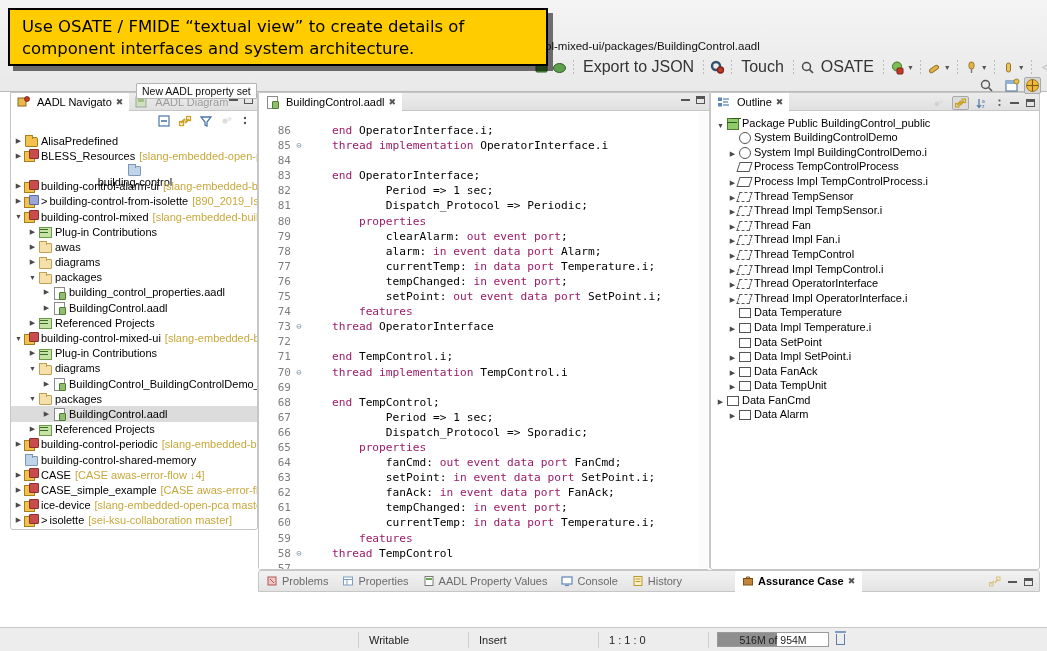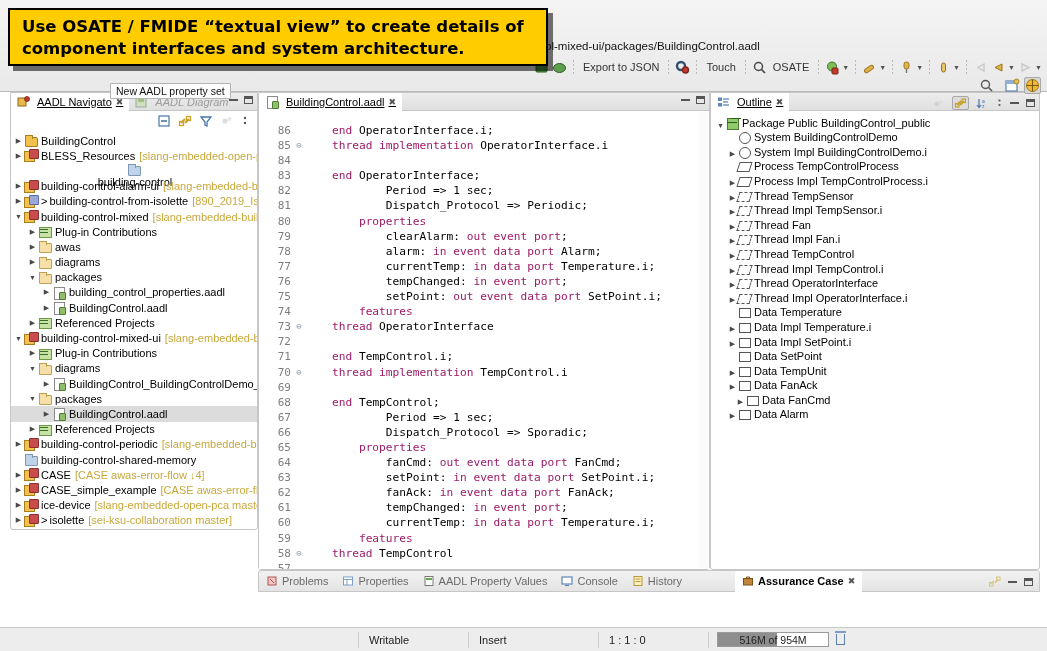--- a/index.html
+++ b/index.html
@@ -19,39 +19,39 @@
     position:absolute; left:8px; top:8px; width:540px; height:58px;
     background:#FFCC00;
     border:2px solid #000;
     box-shadow:5px 5px 0 rgba(0,0,0,0.55);
     padding:5px 10px 4px 12px;
     z-index:90;
     display:flex; align-items:center;
   }
   #callout .ctext {
     font-family:"DejaVu Sans", sans-serif;
-    font-size:16.5px; line-height:1.30; color:#000; font-weight:700;
+    font-size:16.5px; line-height:1.30; color:#000; font-weight:400;
   }
 
   
   #topbar {
     position:absolute; left:0; top:0; width:1047px; height:92px;
     background:linear-gradient(#f4f4f4,#e9e9e9);
     border-bottom:1px solid #b9b9b9;
     z-index:5;
   }
   #pathline {
     position:absolute; left:538px; top:40px; font-size:11.5px; color:#111;
     white-space:nowrap;
   }
   #toolbar2 {
     position:absolute; left:534px; top:57px; height:20px;
     display:flex; align-items:center; gap:3px; white-space:nowrap;
   }
-  #toolbar2 .lbl { font-size:11px; color:#333; padding:0 3px; }
+  #toolbar2 .lbl { font-size:16px; color:#333; padding:0 3px; }
   #toolbar2 .sep { width:1px; height:14px;
     background:repeating-linear-gradient(#bbb,#bbb 2px,transparent 2px,transparent 4px);
     margin:0 3px; }
   .ticon { width:15px; height:15px; display:inline-block; position:relative; }
   .caret { font-size:7px; color:#555; margin-left:-1px; }
 
   #toolbar3 {
     position:absolute; right:6px; top:76px; height:18px;
     display:flex; align-items:center; gap:5px;
   }
@@ -66,22 +66,22 @@
   .tabstrip {
     height:18px; position:relative;
     background:linear-gradient(#ececec,#e0e0e0);
     border-bottom:1px solid #c6c6c6;
     display:flex; align-items:center;
   }
   .vtab {
     height:18px; display:flex; align-items:center; gap:4px;
     padding:0 6px; font-size:11px; white-space:nowrap;
   }
-  .vtab.active { background:#fff; color:#000;text-decoration:underline; }
-  .vtab.inactive { color:#9b9b9b;font-style:italic; }
+  .vtab.active { background:#fff; color:#000; }
+  .vtab.inactive { color:#9b9b9b; }
   .vtab .x { font-size:9px; color:#555; }
   .tabbtns { position:absolute; right:4px; top:3px; display:flex; gap:6px; align-items:center;}
   .minbtn { width:9px; height:2px; background:#555; }
   .maxbtn { width:9px; height:8px; border:1.5px solid #555; border-top-width:3px; }
 
   
   #nav { left:10px; top:92px; width:248px; height:438px; }
   #navtools {
     height:20px; display:flex; justify-content:flex-end; align-items:center;
     gap:7px; padding-right:8px; background:#fff;
@@ -325,21 +325,21 @@
         </svg>
     </span>
     <span class="ticon" style="background:#d7d7d7;border:1px solid #a9a9a9;border-radius:2px;width:17px;height:17px;">
       <svg width="15" height="15" style="margin:0">
           <circle cx="7.5" cy="7.5" r="6" fill="#f0b93a" stroke="#a07a14"></circle>
           <path d="M7.5 1.5 L7.5 13.5 M1.5 7.5 L13.5 7.5" stroke="#7a5a10" stroke-width="1.1"></path>
         </svg>
     </span>
   </div>
 
-  <div style="position:absolute;left:110px;top:83px;background:#fdfdfd;border:1px solid #b4b4b4;
+  <div style="position:absolute;left:136px;top:83px;background:#fdfdfd;border:1px solid #b4b4b4;
               padding:1px 5px;font-size:10.5px;color:#111;white-space:nowrap;z-index:60;border-radius:1px;">
     <span>New AADL property set</span>
   </div>
 </div>
 
 <div id="callout">
   <div class="ctext">
     <div>Use OSATE / FMIDE “textual view” to create details of</div>
     <div>component interfaces and system architecture.</div>
   </div>
@@ -402,21 +402,21 @@
           <circle cx="4" cy="4" r="1.2" fill="#555"></circle>
           <circle cx="4" cy="9" r="1.2" fill="#555"></circle>
         </svg>
     </span>
   </div>
 
   <div id="navtree">
       <div class="trow" style="padding-left: 2px;">
         <span class="arrow closed"></span>
         <span class="ic ic-folderProj"></span>
-        <span class="tlabel">BuildingControl</span>
+        <span class="tlabel">AlisaPredefined</span>
       </div>
       <div class="trow" style="padding-left: 2px;">
         <span class="arrow closed"></span>
         <span class="ic ic-git"></span>
         <span class="tlabel">BLESS_Resources</span>
         <span class="tmeta">[slang-embedded-open-pca</span>
       </div>
       <div class="trow" style="padding-left: 2px; flex-direction: column;">
         <span class="arrow "></span>
         <span class="ic ic-closed"></span>
@@ -714,40 +714,40 @@
         <span class="oarrow"></span>
         <span class="oic oic-data"></span>
         <span>Data Temperature</span>
       </div>
       <div class="orow" style="padding-left: 16px;">
         <span class="oarrow">▶</span>
         <span class="oic oic-data"></span>
         <span>Data Impl Temperature.i</span>
       </div>
       <div class="orow" style="padding-left: 16px;">
-        <span class="oarrow">▶</span>
-        <span class="oic oic-data"></span>
-        <span>Data Impl SetPoint.i</span>
-      </div>
-      <div class="orow" style="padding-left: 16px;">
         <span class="oarrow"></span>
         <span class="oic oic-data"></span>
         <span>Data SetPoint</span>
       </div>
       <div class="orow" style="padding-left: 16px;">
         <span class="oarrow">▶</span>
         <span class="oic oic-data"></span>
-        <span>Data TempUnit</span>
+        <span>Data Impl SetPoint.i</span>
       </div>
       <div class="orow" style="padding-left: 16px;">
         <span class="oarrow">▶</span>
         <span class="oic oic-data"></span>
         <span>Data FanAck</span>
       </div>
-      <div class="orow" style="padding-left: 24px;">
+      <div class="orow" style="padding-left: 16px;">
+        <span class="oarrow">▶</span>
+        <span class="oic oic-data"></span>
+        <span>Data TempUnit</span>
+      </div>
+      <div class="orow" style="padding-left: 4px;">
         <span class="oarrow">▶</span>
         <span class="oic oic-data"></span>
         <span>Data FanCmd</span>
       </div>
       <div class="orow" style="padding-left: 16px;">
         <span class="oarrow">▶</span>
         <span class="oic oic-data"></span>
         <span>Data Alarm</span>
       </div>
     </div>

